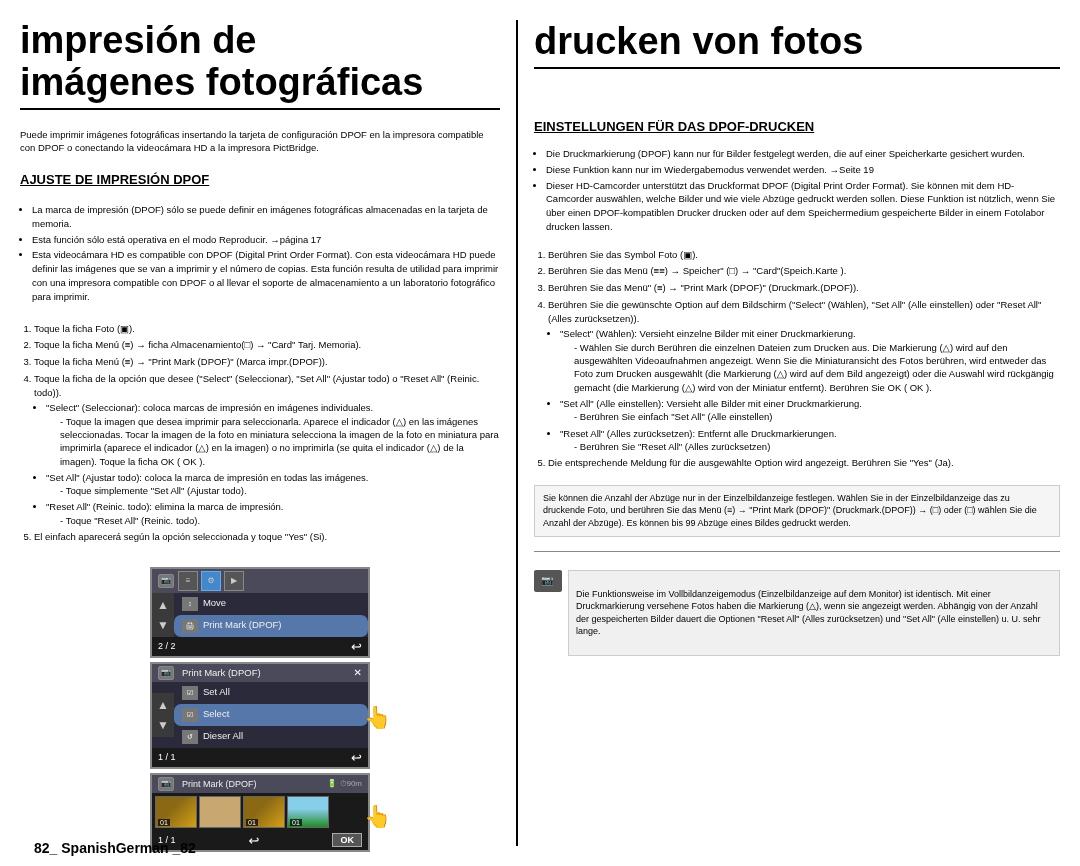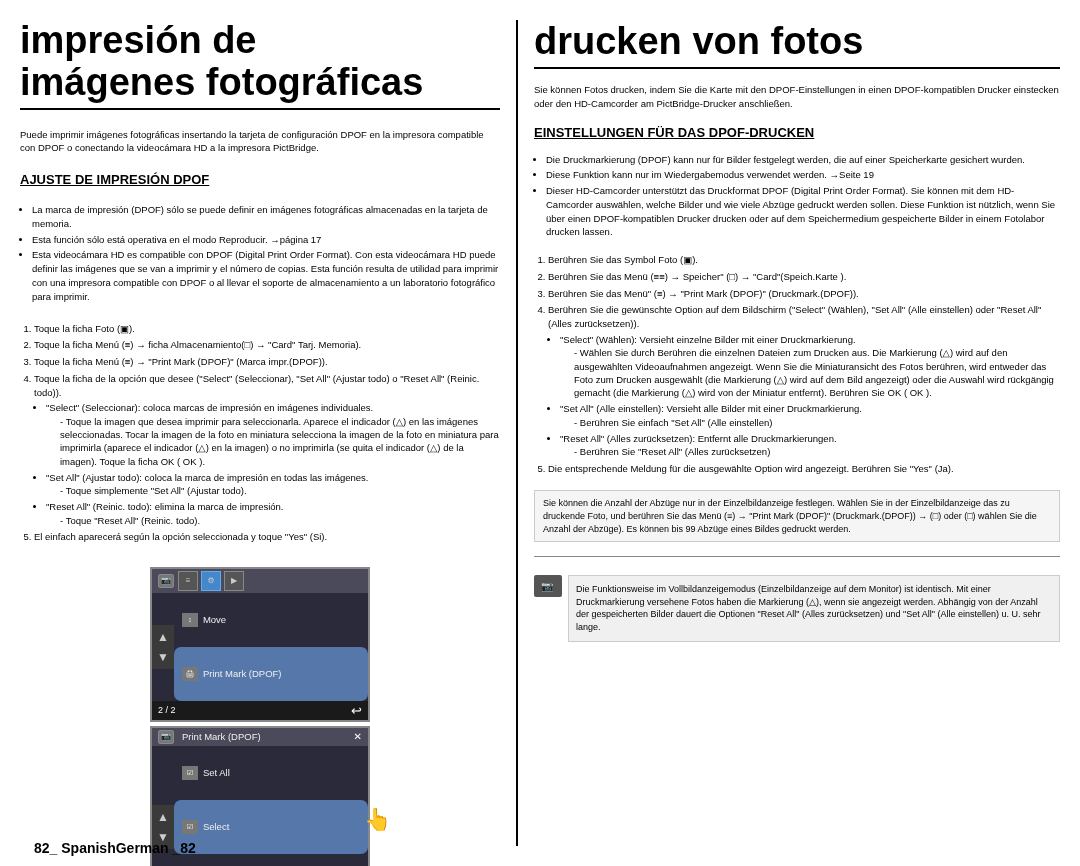--- a/index.html
+++ b/index.html
@@ -170,20 +170,21 @@
       font-size: 9.5px;
       line-height: 1.45;
       margin-bottom: 6px;
     }
 
     .section-heading-right {
       font-size: 13px;
       font-weight: bold;
       text-decoration: underline;
       margin-bottom: 5px;
+      margin-top: 36px;
     }
 
     
     .footer {
       position: absolute;
       bottom: 10px;
       left: 34px;
       right: 20px;
       display: flex;
       justify-content: flex-start;
@@ -234,23 +235,22 @@
     .ui-menu-items {
       flex: 1;
     }
 
     .ui-row {
       display: flex;
       align-items: center;
     }
 
     .ui-item {
-      padding: 20px 8px;
-      display: flex;
-      align-items: center;
+      padding: 4px 8px;
+      display: flex;
       gap: 5px;
       color: #eee;
       font-size: 9.5px;
       flex: 1;
       border-radius: 7px;
     }
 
     .ui-item.ui-item-selected {
       background: #5577aa;
     }
@@ -291,21 +291,21 @@
     .bottom-notes {
       display: flex;
       gap: 8px;
       margin-top: 4px;
     }
 
     .bottom-note-box {
       flex: 1;
       background: #f0f0f0;
       border: 1px solid #ccc;
-      padding: 7px 7px;
+      padding: 17px 7px;
       font-size: 9px;
       line-height: 1.4;
     }
 
     .half-line {
       height: 1px;
       background: #888;
       margin: 6px 0;
     }
 
@@ -504,21 +504,20 @@
     <div style="background:#f0f0f0;border:1px solid #ccc;padding:5px 8px;font-size:8.5px;line-height:1.4;margin-top:2px;">
       <span>Puede definir el número de copias sólo en la vista de una imagen. Seleccione la imagen fotográfica que va a imprimir de una vista de una imagen y toque la ficha Menú (≡) → "Print Mark (DPOF)" (Marca impr.(DPOF)) → ficha Menos (□) o Más (+) (selección del número de copias). Es posible definir hasta 99 copias por cada imagen.</span>
     </div>
 
   </div>
 
   <div class="divider"></div>
 
   <div class="right-column">
     <div class="right-title">drucken von fotos</div>
-    <div class="right-subtitle">Sie können Fotos drucken, indem Sie die Karte mit den DPOF-Einstellungen in einen DPOF-kompatiblen Drucker einstecken oder den HD-Camcorder am PictBridge-Drucker anschließen.</div>
 
     <div class="section-heading-right">EINSTELLUNGEN FÜR DAS DPOF-DRUCKEN</div>
 
     <ul class="bullet-list">
       <li><span>Die Druckmarkierung (DPOF) kann nur für Bilder festgelegt werden, die auf einer Speicherkarte gesichert wurden.</span></li>
       <li><span>Diese Funktion kann nur im Wiedergabemodus verwendet werden. →Seite 19</span></li>
       <li><span>Dieser HD-Camcorder unterstützt das Druckformat DPOF (Digital Print Order Format). Sie können mit dem HD-Camcorder auswählen, welche Bilder und wie viele Abzüge gedruckt werden sollen. Diese Funktion ist nützlich, wenn Sie über einen DPOF-kompatiblen Drucker drucken oder auf dem Speichermedium gespeicherte Bilder in einem Fotolabor drucken lassen.</span></li>
     </ul>
 
     <ol class="numbered-list" style="margin-top:4px;">

